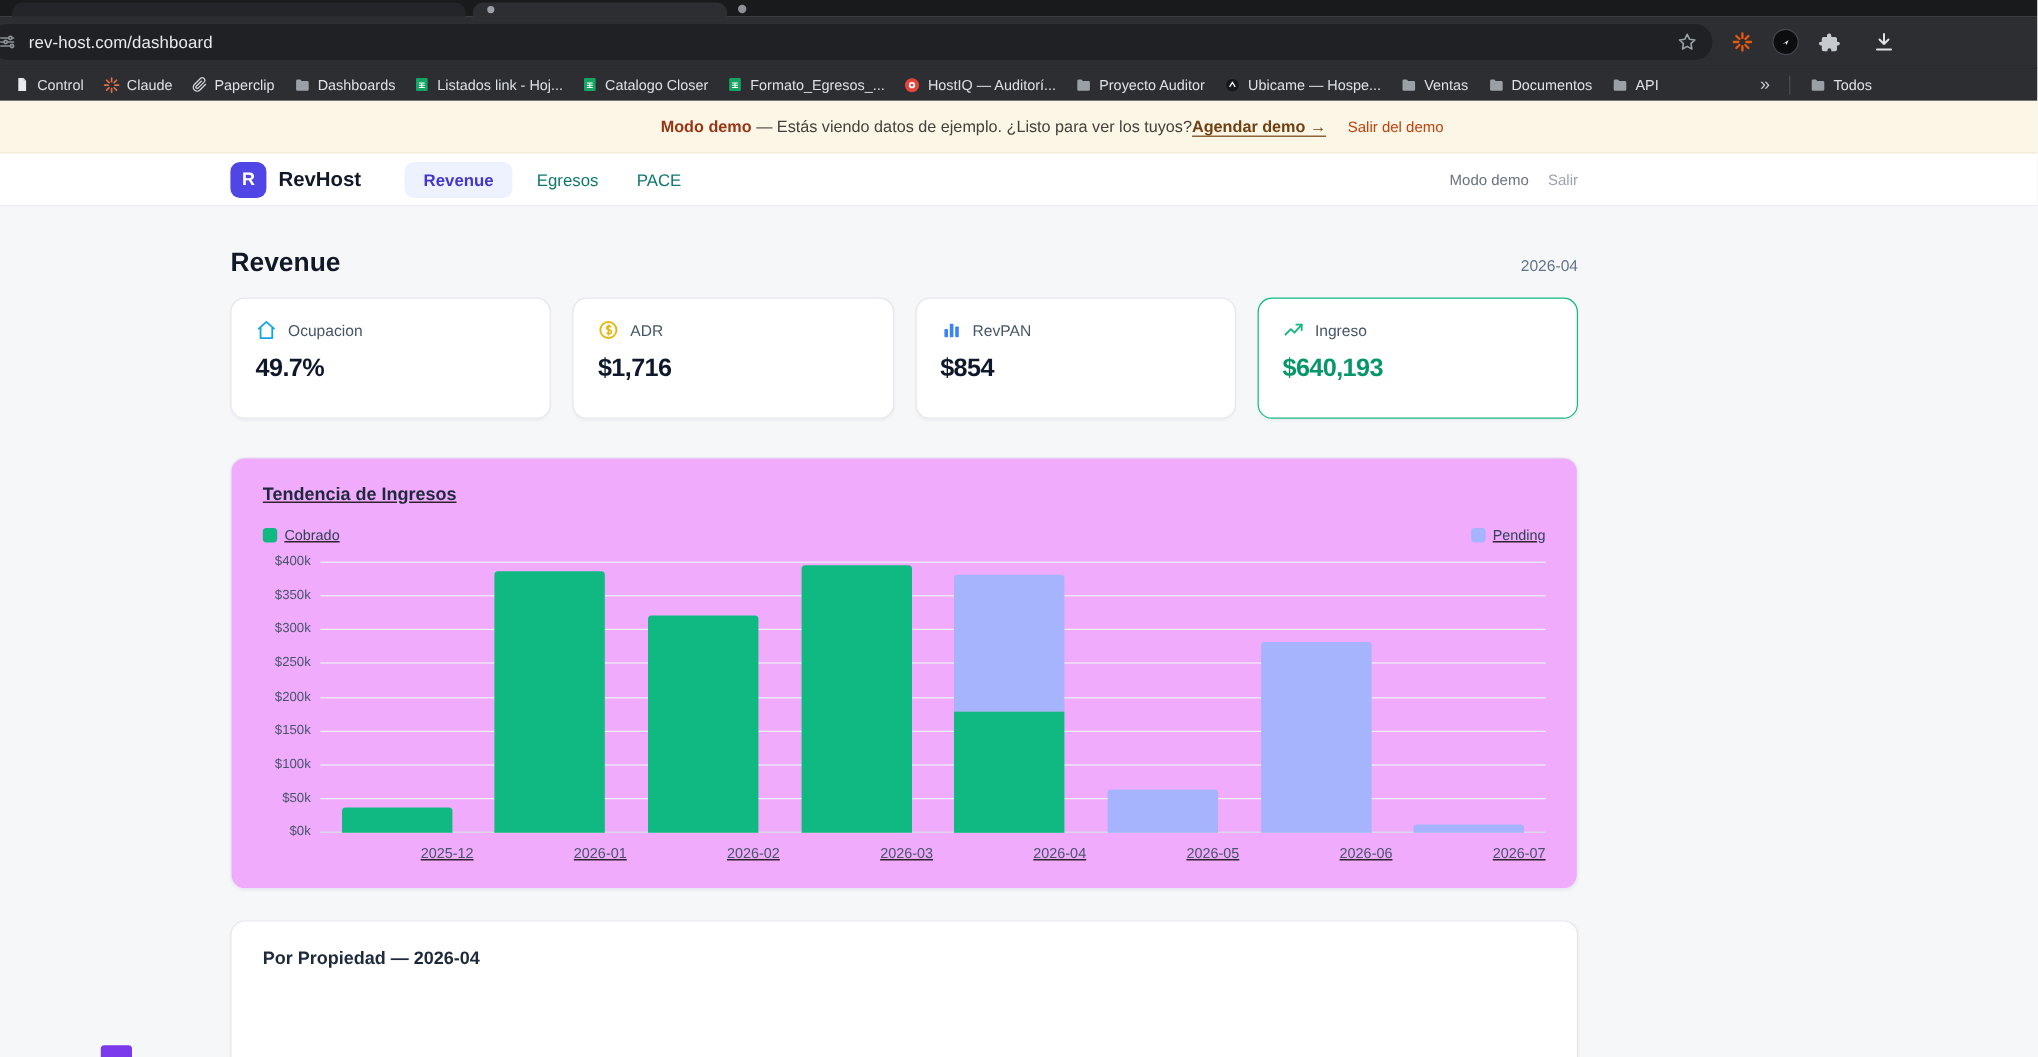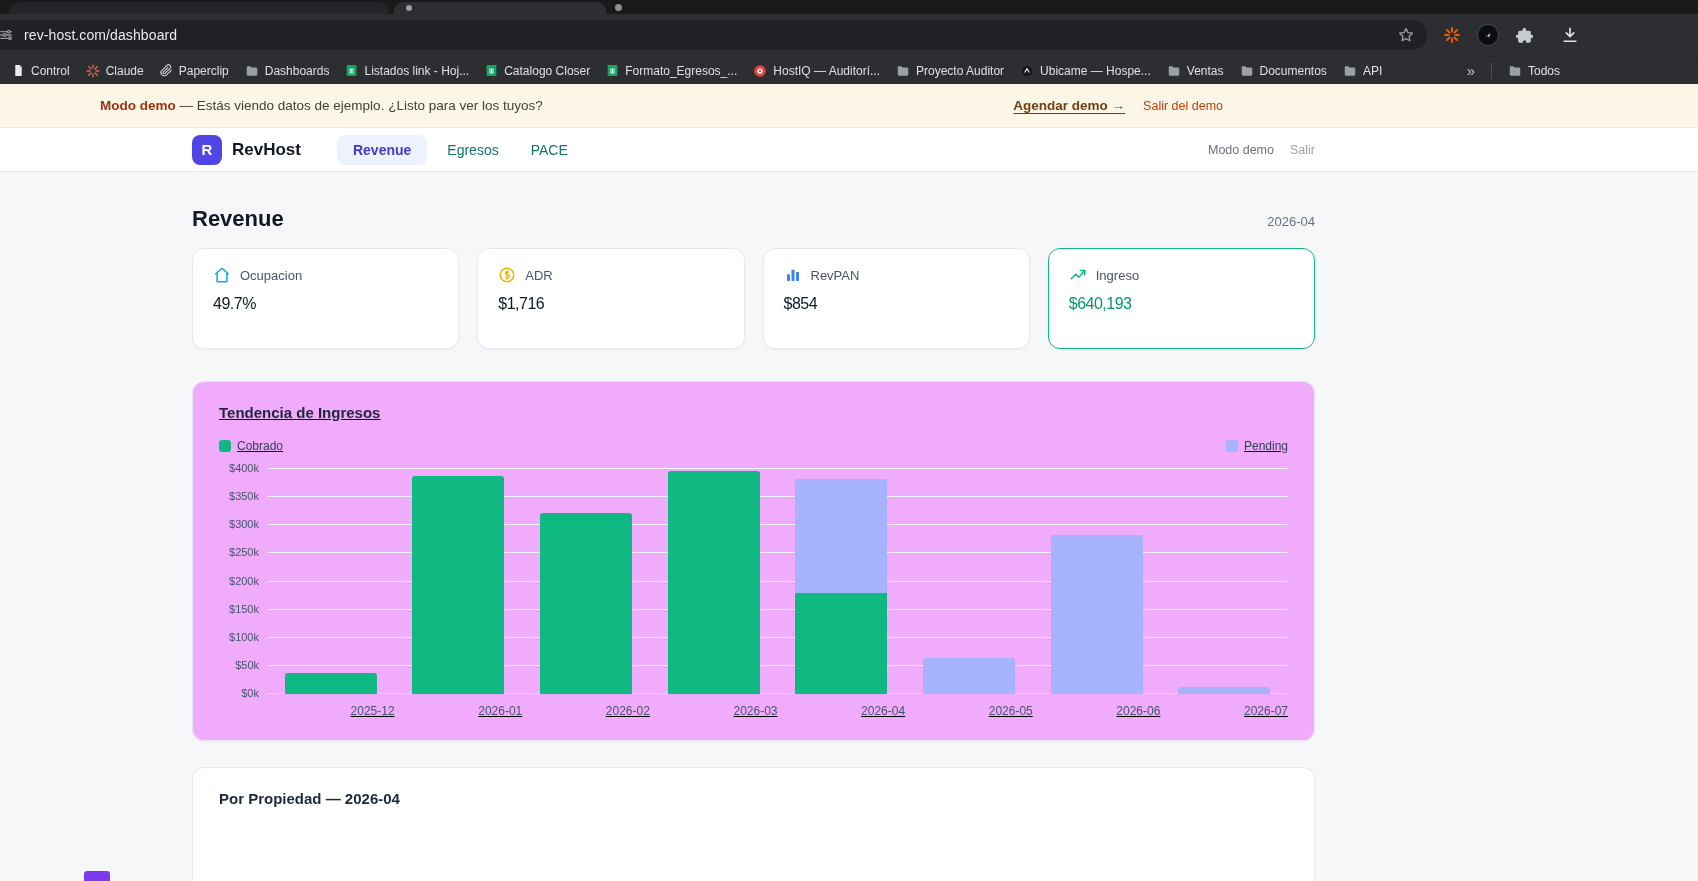--- a/index.html
+++ b/index.html
@@ -28,21 +28,21 @@
   .bm-items { display:flex; align-items:center; min-width:0; overflow:hidden; }
   .bm-item { display:flex; align-items:center; gap:6px; padding:3px 8px; border-radius:6px; white-space:nowrap; cursor:default; }
   .bm-label { font-size:12px; color:#dde1e5; }
   .bm-ic { display:flex; align-items:center; }
   .bm-right { margin-left:auto; display:flex; align-items:center; }
   .bm-chevron { font-size:15px; color:#c7cbd0; padding:0 8px; }
   .bm-divider { width:1px; height:16px; background:#4a4d52; margin:0 8px; }
 
   
   .banner { height:44px; background:#fcf6e6; border-bottom:1px solid #f0e7cc; display:flex; align-items:center; }
-  .banner-inner { width:1123px; margin-left:100px; display:flex; align-items:center; justify-content:space-between; }
+  .banner-inner { width:1123px; margin-left:80px; display:flex; align-items:center; justify-content:flex-end; }
   .banner-text { font-size:13.5px; color:#44403c; }
   .banner-bold { font-weight:bold; color:#9a3412; }
   .banner-right { display:flex; align-items:center; gap:18px; }
   .banner-link { font-size:13.5px; font-weight:bold; color:#713f12; text-decoration:underline; text-underline-offset:3px; cursor:pointer; }
   .banner-exit { font-size:12.5px; color:#c2410c; cursor:pointer; }
 
   
   .appheader { height:44px; background:#ffffff; border-bottom:1px solid #e8eaee; display:flex; align-items:center; }
   .appheader-inner { width:1123px; margin-left:192px; display:flex; align-items:center; }
   .brand { display:flex; align-items:center; gap:10px; }
@@ -60,21 +60,21 @@
   .container { width:1123px; margin-left:192px; }
   .title-row { display:flex; align-items:baseline; justify-content:space-between; }
   .page-title { font-size:22px; font-weight:bold; color:#111827; }
   .period { font-size:13px; color:#64748b; }
 
   .kpi-row { display:flex; gap:18px; margin-top:16px; }
   .kpi { flex:1; height:101px; background:#fff; border:1px solid #e5e9ef; border-radius:12px; padding:17px 20px; box-shadow:0 1px 2px rgba(16,24,40,.04); }
   .kpi.accent { border:1.5px solid #10b981; }
   .kpi-head { display:flex; align-items:center; gap:9px; font-size:13px; color:#475569; }
   .kpi-ic { display:flex; align-items:center; }
-  .kpi-value { margin-top:11px; font-size:16px; font-weight:normal; color:#0f172a; letter-spacing:-.5px; }
+  .kpi-value { margin-top:11px; font-size:21px; font-weight:bold; color:#0f172a; letter-spacing:-.5px; }
   .kpi.accent .kpi-value { color:#059669; }
 
   .chart-card { margin-top:32px; background:#f0abfc; border:1px solid #e5e9ef; border-radius:12px; padding:22px 26px; box-shadow:0 1px 2px rgba(16,24,40,.04);text-decoration:underline; }
   .card-title { font-size:15px; font-weight:bold; color:#1e293b; }
   .legend { display:flex; justify-content:space-between; gap:20px; margin-top:18px; font-size:12px; color:#334155; }
   .legend-item { display:flex; align-items:center; gap:6px; }
   .sw { width:12px; height:12px; border-radius:3px; display:inline-block; }
   .chart-wrap { display:flex; margin-top:16px; }
   .yaxis { position:relative; width:48px; height:225px; flex:none; }
   .ytick { position:absolute; right:8px; font-size:11px; color:#475569; line-height:11px; }

